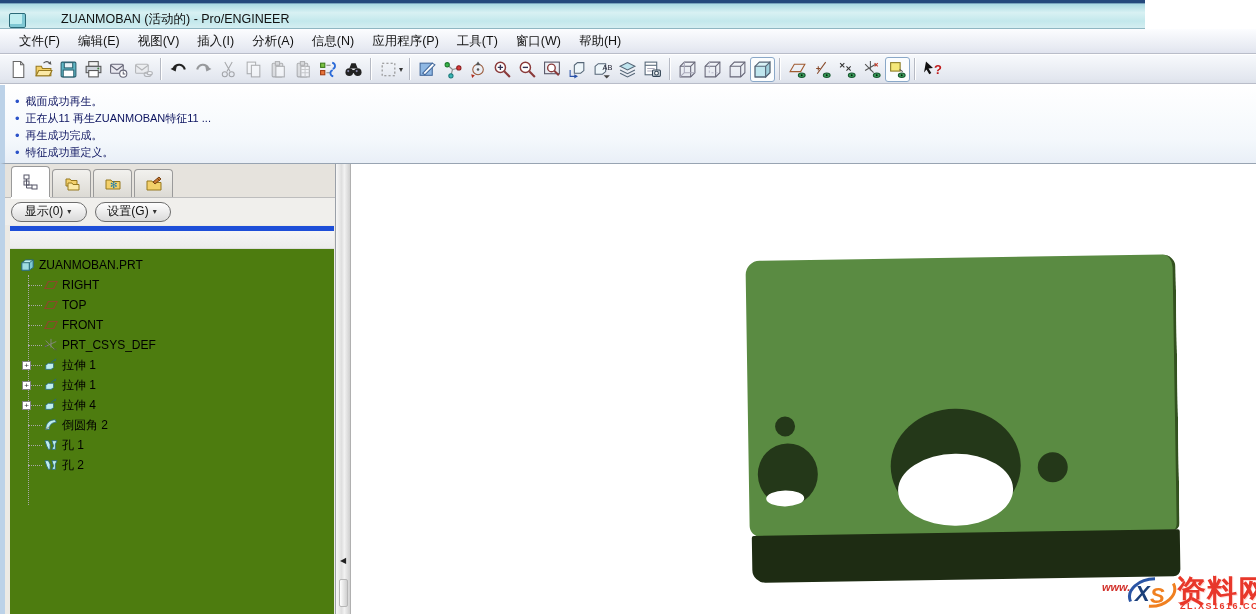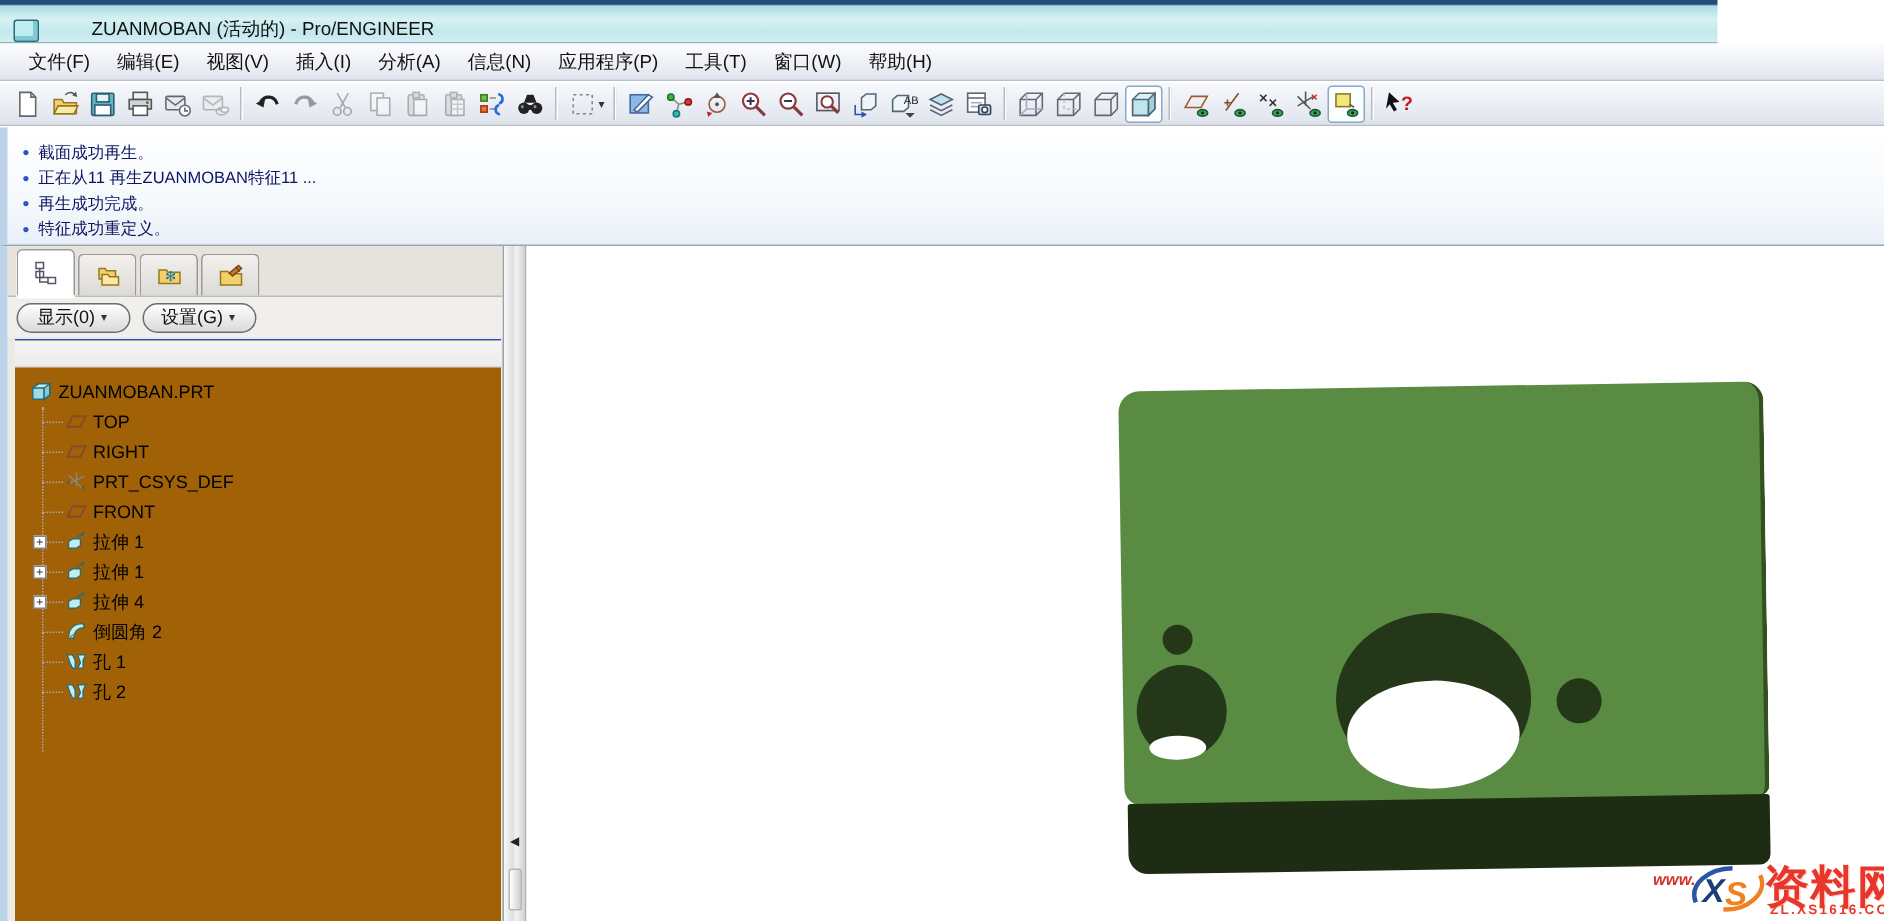--- a/index.html
+++ b/index.html
@@ -36,21 +36,21 @@
   .msg-bullet{color:#2b52c9;font-size:13px;margin-right:6px;line-height:1;}
   .msg-text{font-size:11px;color:#0d1460;}
 
   
   #navigator{left:0;top:164px;width:336px;height:450px;background:#eceae5;border-left:5px solid #bcd2e8;border-right:1px solid #9aa0a8;box-sizing:border-box;}
   #nav-tabs{height:33px;display:flex;align-items:flex-end;padding-left:6px;background:#e6e3dd;border-bottom:1px solid #bdbdbd;}
   .nav-tab{width:37px;height:27px;display:flex;align-items:center;justify-content:center;border:1px solid #9a9a9a;border-bottom:none;border-radius:4px 4px 0 0;background:linear-gradient(180deg,#f2f1ee,#dcdad4);margin-right:2px;}
   .nav-tab.active{background:#fff;height:30px;box-shadow:0 2px 0 #fff;}
   #nav-buttons{height:27px;display:flex;align-items:center;padding-left:6px;background:#f0efec;}
   .nav-btn{height:20px;min-width:76px;border:1px solid #6d6d6d;border-radius:10px;background:linear-gradient(180deg,#fefefe,#dadada);font-size:12px;color:#111;display:flex;align-items:center;justify-content:center;gap:6px;margin-right:8px;padding:0 8px;box-sizing:border-box;}
-  #tree-box{position:absolute;left:5px;top:62px;right:1px;bottom:0;background:#a16207;border-top:1px solid #1d4ed8;}
+  #tree-box{position:absolute;left:5px;top:62px;right:1px;bottom:0;background:#4d7c0f;border-top:5px solid #1d4ed8;}
   #tree-header{height:17px;background:linear-gradient(180deg,#f5f5f5,#ececec);border-bottom:1px solid #dcdcdc;}
   #tree{padding-top:6px;font-size:12px;color:#000;position:relative;}
   .trow{height:20px;display:flex;align-items:center;position:relative;}
   .trow .lbl{margin-left:4px;white-space:nowrap;}
   .t-root{padding-left:10px;}
   .t-child{padding-left:34px;}
   .t-child::before{content:"";position:absolute;left:18px;top:10px;width:14px;border-top:1px dotted #a8a8a8;}
   #tree-vline{position:absolute;left:18px;top:26px;height:230px;border-left:1px dotted #a8a8a8;}
   .expander{position:absolute;left:12px;top:6px;width:9px;height:9px;border:1px solid #848484;background:#fff;font-size:8px;line-height:8px;text-align:center;color:#333;box-sizing:border-box;}
   .ticon{flex:0 0 auto;display:flex;}
@@ -435,46 +435,46 @@
             </svg>
           </span>
         <span class="lbl">ZUANMOBAN.PRT</span>
       </div>
       <div class="trow t-child">
         <span class="ticon">
             <svg width="14" height="14" viewBox="0 0 16 16">
               <path d="M1 12l4-8h10l-4 8z" fill="none" stroke="#8a4a2a" stroke-width="1.4"></path>
             </svg>
           </span>
+        <span class="lbl">RIGHT</span>
+      </div>
+      <div class="trow t-child">
+        <span class="ticon">
+            <svg width="14" height="14" viewBox="0 0 16 16">
+              <path d="M1 12l4-8h10l-4 8z" fill="none" stroke="#8a4a2a" stroke-width="1.4"></path>
+            </svg>
+          </span>
         <span class="lbl">TOP</span>
       </div>
       <div class="trow t-child">
         <span class="ticon">
             <svg width="14" height="14" viewBox="0 0 16 16">
               <path d="M1 12l4-8h10l-4 8z" fill="none" stroke="#8a4a2a" stroke-width="1.4"></path>
             </svg>
           </span>
-        <span class="lbl">RIGHT</span>
+        <span class="lbl">FRONT</span>
       </div>
       <div class="trow t-child">
         <span class="ticon">
             <svg width="14" height="14" viewBox="0 0 16 16">
               <path d="M1 10l13-6M8 1v10M2 3l10 10" stroke="#888" fill="none"></path>
               <path d="M1 8l2 2M3 8l-2 2M12 12l2 2M14 12l-2 2" stroke="#555"></path>
             </svg>
           </span>
         <span class="lbl">PRT_CSYS_DEF</span>
-      </div>
-      <div class="trow t-child">
-        <span class="ticon">
-            <svg width="14" height="14" viewBox="0 0 16 16">
-              <path d="M1 12l4-8h10l-4 8z" fill="none" stroke="#8a4a2a" stroke-width="1.4"></path>
-            </svg>
-          </span>
-        <span class="lbl">FRONT</span>
       </div>
       <div class="trow t-child">
         <span class="expander">+</span>
         <span class="ticon">
             <svg width="14" height="14" viewBox="0 0 16 16">
               <path d="M2 8l3-2h6v5l-3 2H2z" fill="#bfeef0" stroke="#2a6a78"></path>
               <path d="M8 5l6-4" stroke="#2a6a78"></path>
               <path d="M14 1l-1 3-2-1.5z" fill="#2a6a78"></path>
             </svg>
           </span>

